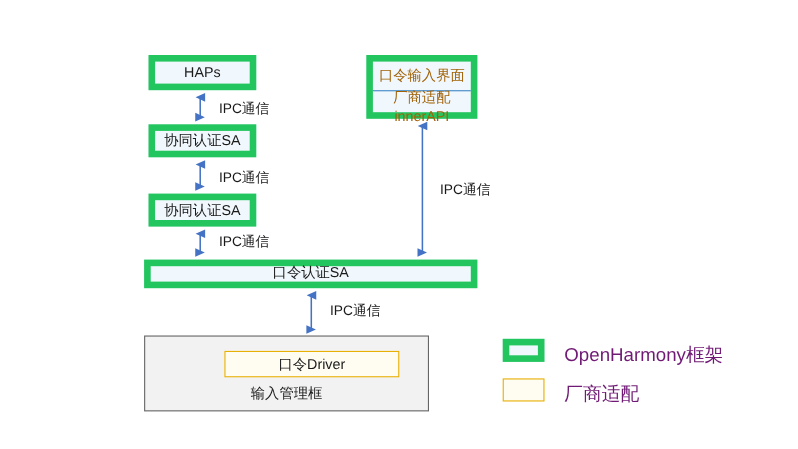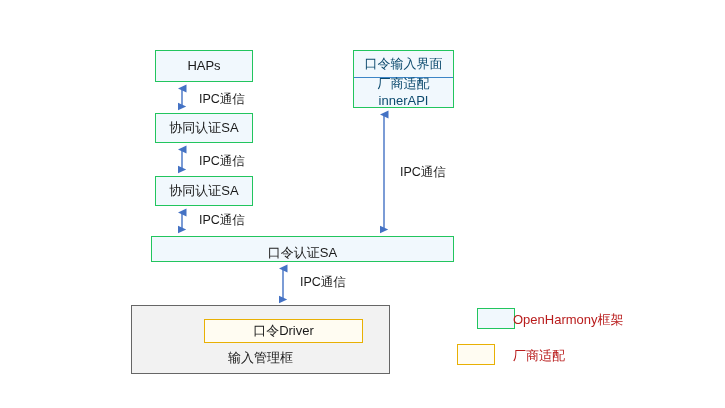--- a/index.html
+++ b/index.html
@@ -24,22 +24,21 @@
     flex-direction: column;
     align-items: center;
     justify-content: center;
     text-align: center;
     font-size: 13px;
     color: #1a1a1a;
     line-height: 1.25;
   }
   .box-blue {
     background: #f1f8fd;
-    border: 1px solid #22c55e;
-    margin-left: 20px;
+    border: 6px solid #22c55e;
   }
   .box-yellow {
     background: #fffcf2;
     border: 1px solid #e8b004;
   }
   .box-gray {
     background: #f2f2f2;
     border: 1px solid #666666;
   }
   .divider-line {
@@ -53,42 +52,42 @@
     position: absolute;
     left: 0;
     right: 0;
     display: flex;
     flex-direction: column;
     align-items: center;
     justify-content: center;
     text-align: center;
     font-size: 13px;
     line-height: 1.28;
-    color: #0c4a6e;
+    color: #a16207;
   }
   .arrow-svg {
     position: absolute;
     overflow: visible;
   }
   .edge-label {
     position: absolute;
     font-size: 12.5px;
     color: #1a1a1a;
     white-space: nowrap;
   }
   .legend-swatch {
     position: absolute;
     box-sizing: border-box;
     width: 38px;
     height: 21px;
   }
   .legend-label {
     position: absolute;
-    font-size: 13px;
-    color: #b91c1c;
+    font-size: 17px;
+    color: #701a75;
     white-space: nowrap;
   }
   .tee-caption {
     position: absolute;
     left: 0;
     right: 0;
     text-align: center;
     font-size: 13px;
     color: #1a1a1a;
   }

